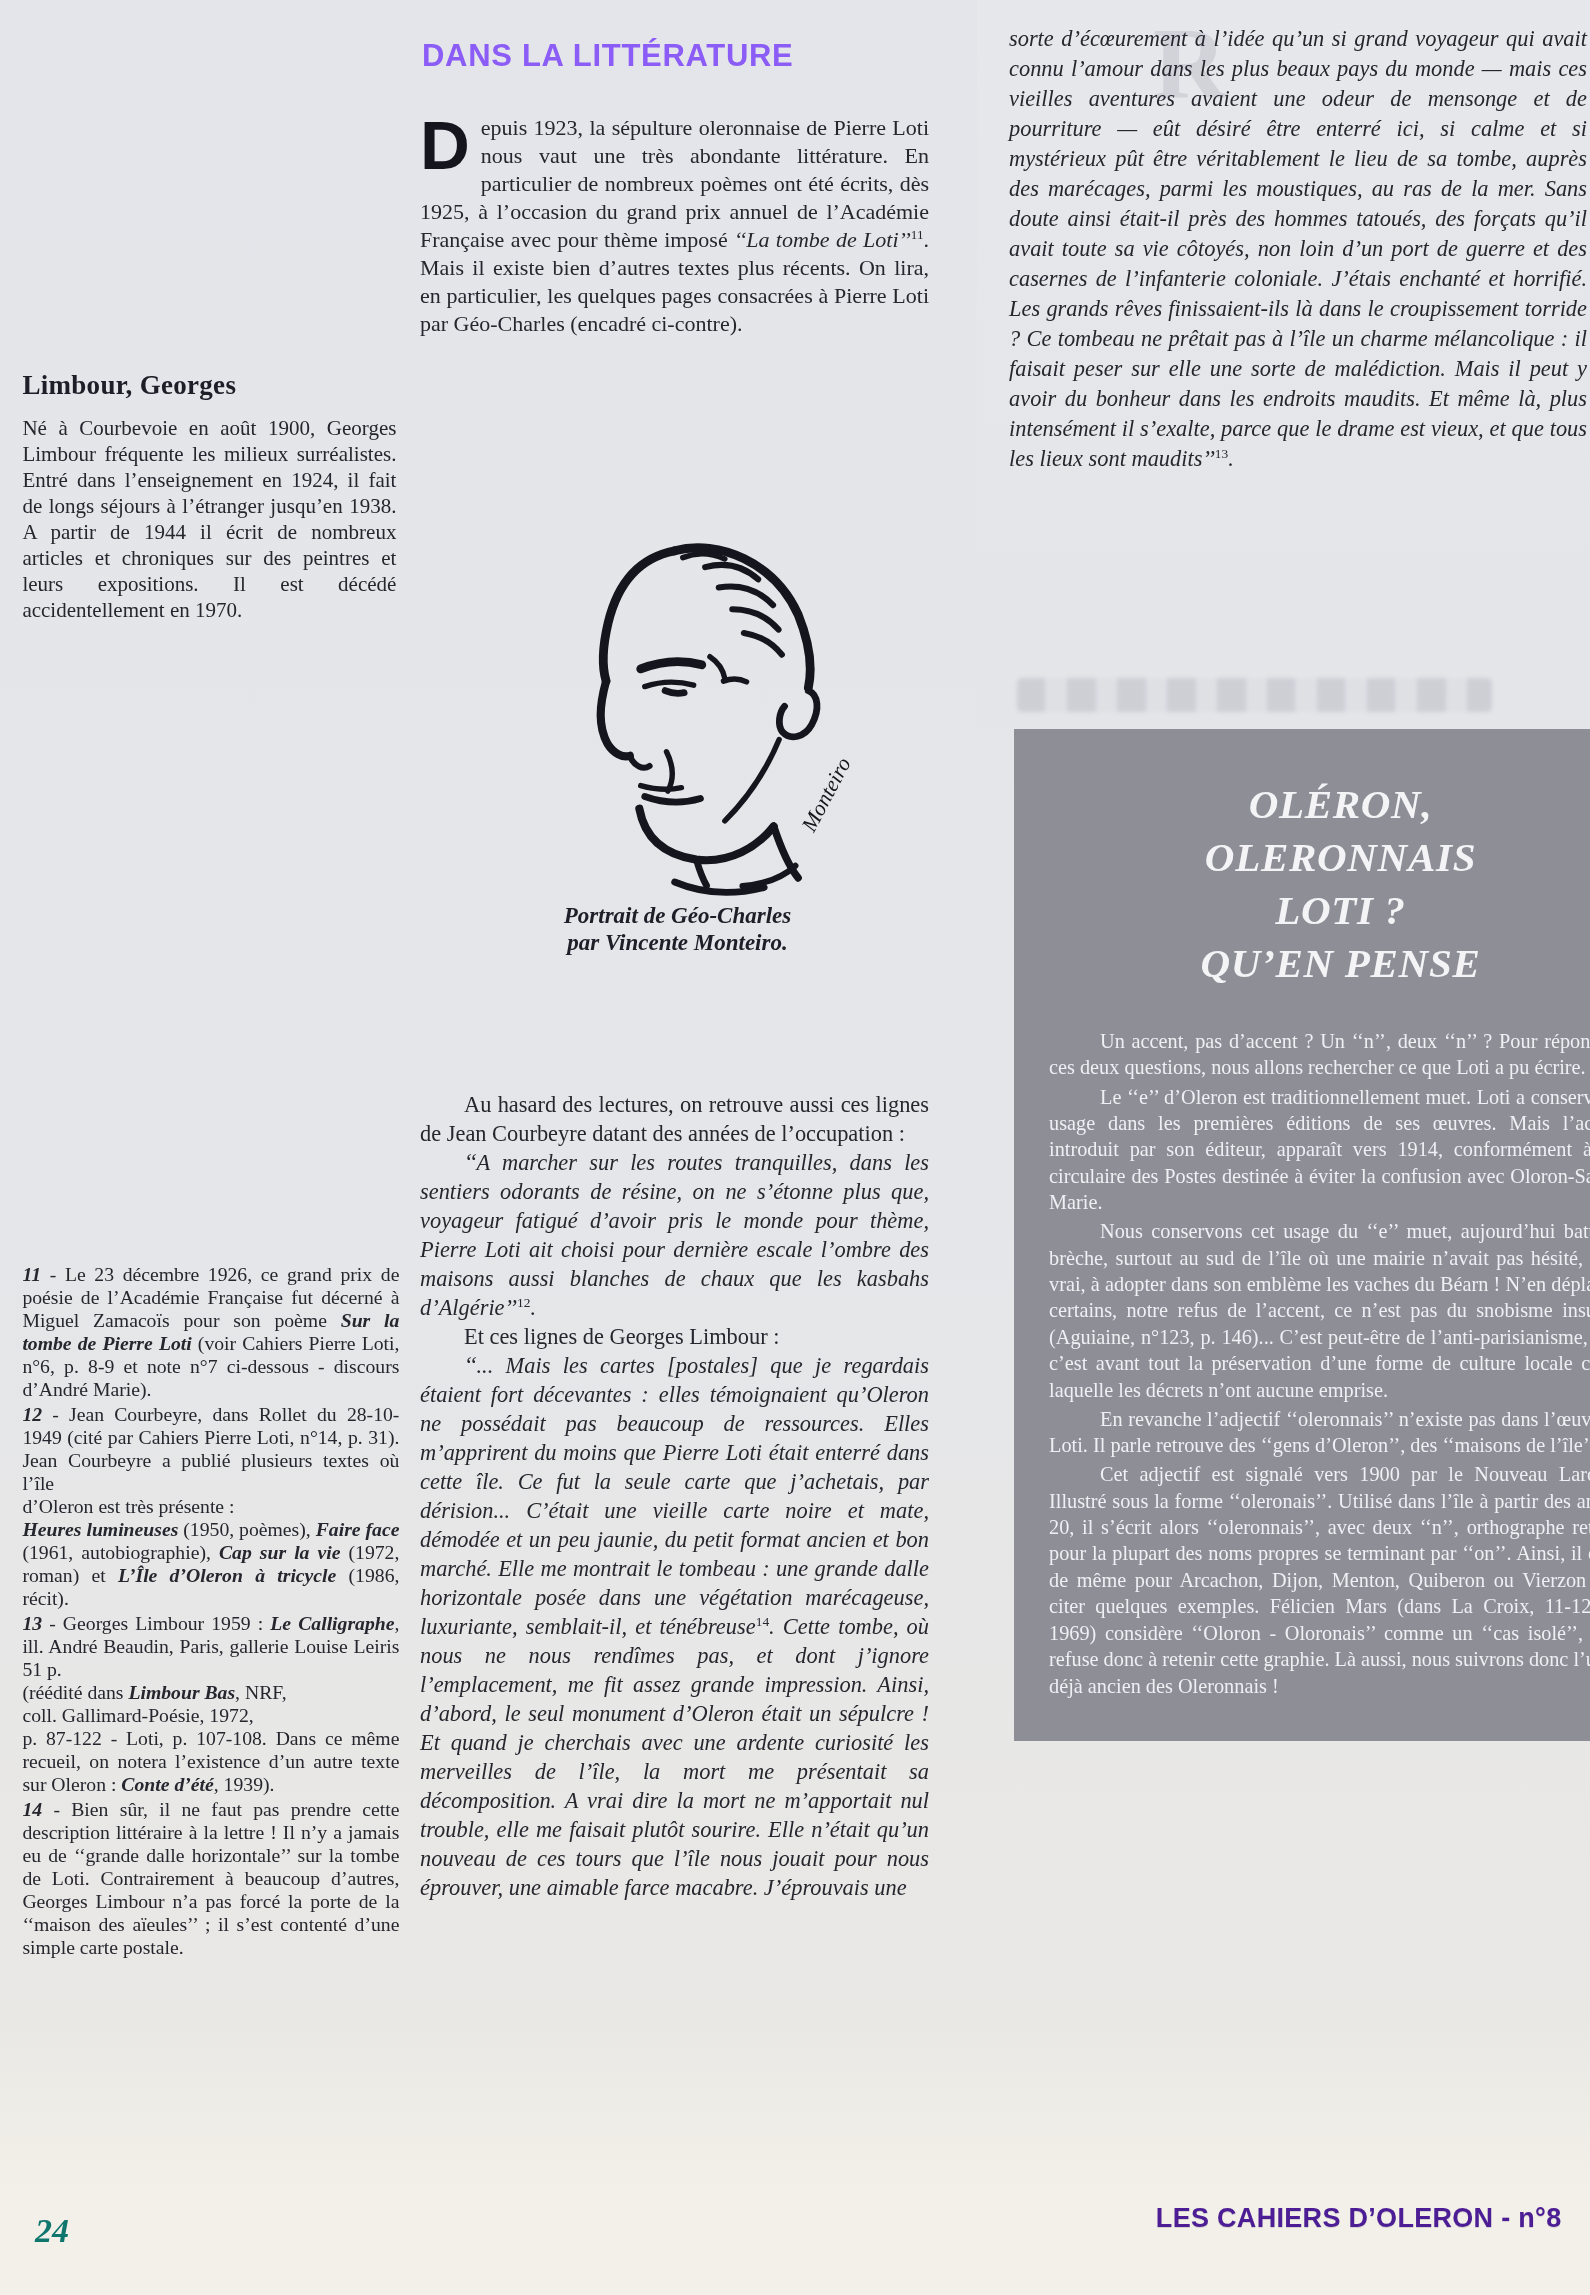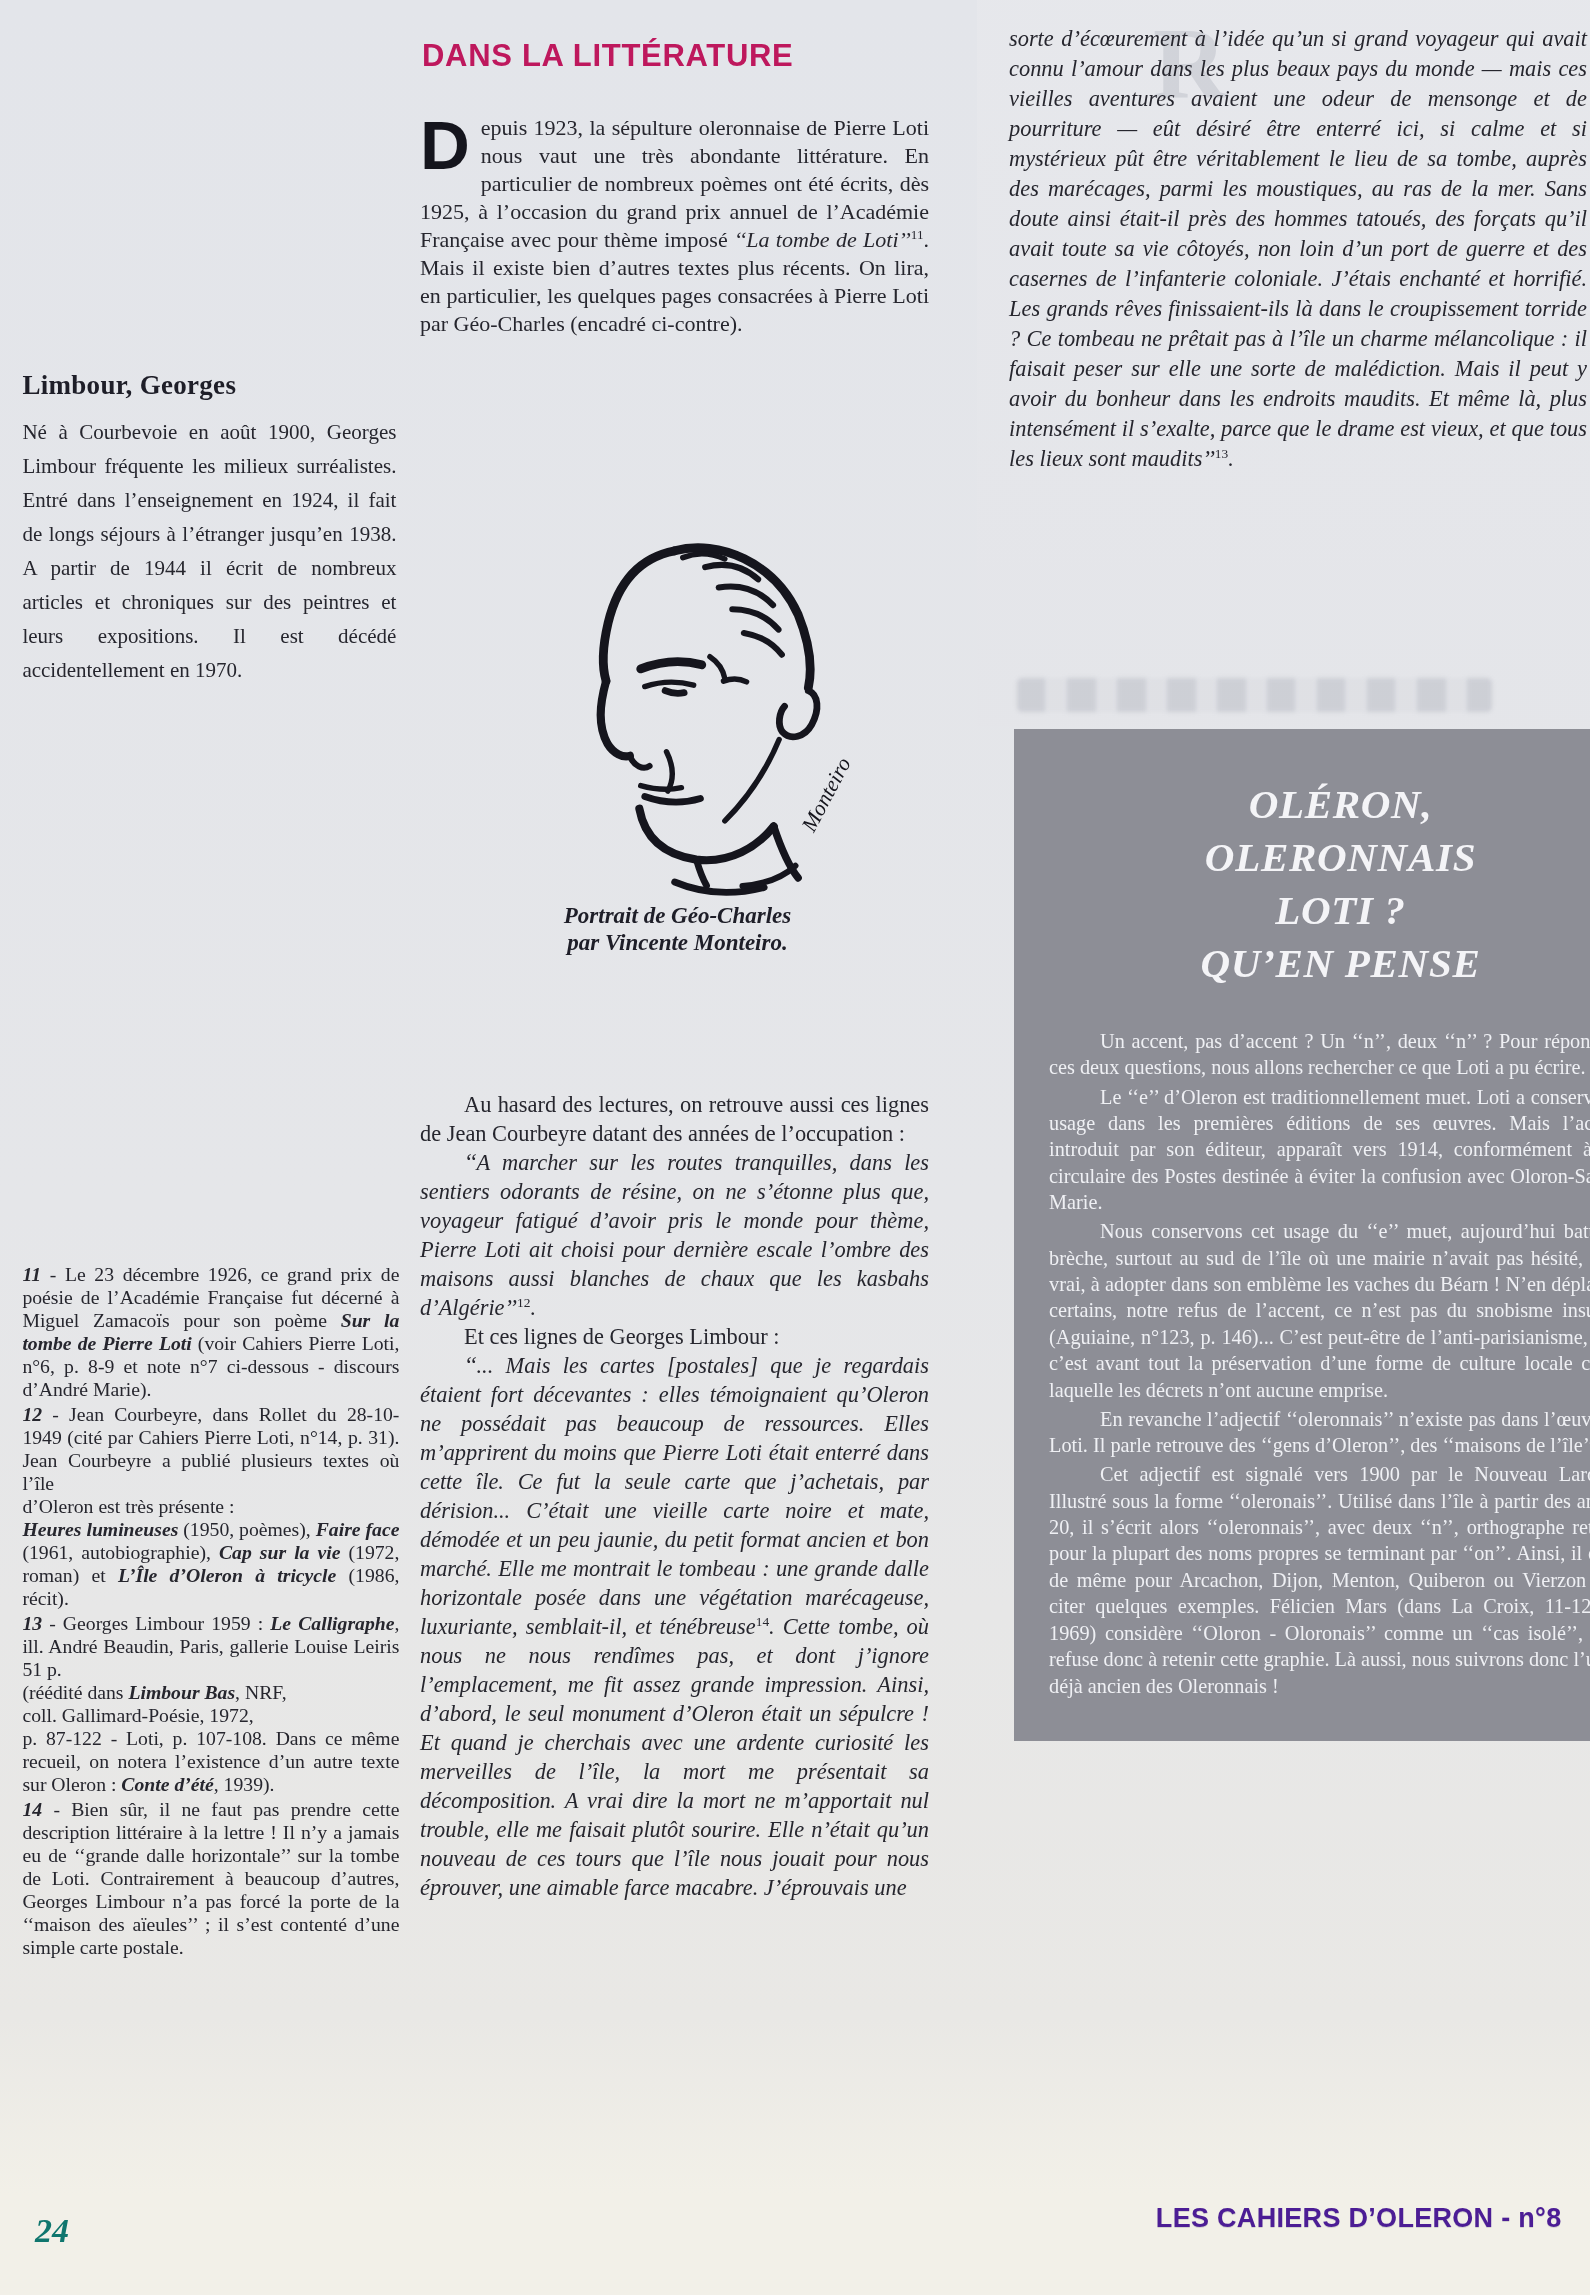--- a/index.html
+++ b/index.html
@@ -32,32 +32,32 @@
   }
   .photo1{left:24.4px;top:43px;width:133px;height:225px;}
   .photo2{left:171px;top:43px;width:138px;height:226px;}
 
   .left-heading{
     position:absolute;left:22.4px;top:370px;margin:0;
     font-size:27px;font-weight:bold;letter-spacing:0.3px;color:#1e1e28;
   }
   .bio{
     position:absolute;left:22.4px;top:415px;width:374px;margin:0;
-    font-size:21px;line-height:34px;text-align:justify;
+    font-size:21px;line-height:26px;text-align:justify;
   }
   .footnotes{
     position:absolute;left:22.4px;top:1263px;width:377px;
     font-size:19.7px;line-height:23px;text-align:justify;
   }
   .footnotes p{margin:0 0 2px;white-space:pre-wrap;}
 
   .mid-heading{
     position:absolute;left:422px;top:38px;margin:0;
     font-family:"Liberation Sans",sans-serif;font-size:31px;font-weight:bold;
-    letter-spacing:0.7px;color:#be185d;
+    letter-spacing:0.7px;color:#8b5cf6;
   }
   .para1{
     position:absolute;left:420px;top:114px;width:509px;
     font-size:22px;line-height:28px;text-align:justify;
   }
   .dropcap{
     float:left;font-family:"Liberation Sans",sans-serif;font-weight:bold;
     font-size:69px;line-height:56px;margin:4.1px 11px 0 0;color:#15151d;
   }
   .sketch{position:absolute;left:505px;top:526px;}

